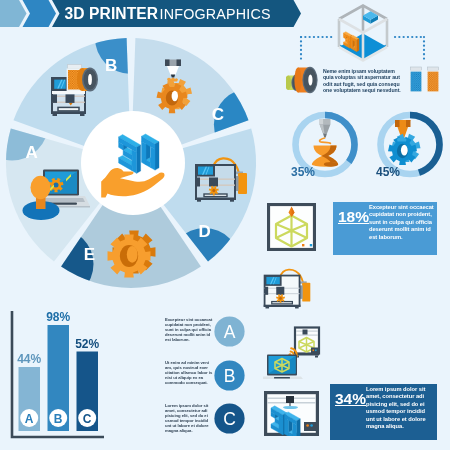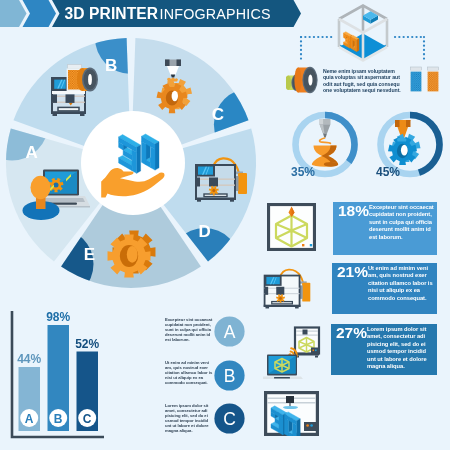--- a/index.html
+++ b/index.html
@@ -3,21 +3,21 @@
 <meta charset="utf-8">
 <style>
   html,body{margin:0;padding:0;}
   body{width:450px;height:450px;background:#eaf4fc;font-family:"Liberation Sans",sans-serif;overflow:hidden;position:relative;}
   .root{position:absolute;left:0;top:0;width:450px;height:450px;}
   svg{display:block;}
   .abs{position:absolute;}
   .legtxt{position:absolute;font-size:4.2px;line-height:5.0px;color:#2c3e50;font-weight:bold;width:48px;letter-spacing:-0.03px;}
 
   .infobox{display:flex;align-items:flex-start;color:#ffffff;}
-  .infopct{font-size:15.5px;font-weight:bold;line-height:1;padding-top:1px;padding-left:5px;width:31px;flex:none;}
+  .infopct{font-size:15.5px;font-weight:bold;line-height:1;padding-top:7px;padding-left:5px;width:31px;flex:none;text-decoration:underline;}
   .infotxt{font-size:5.75px;line-height:7.4px;font-weight:bold;padding-top:2px;padding-right:2px;letter-spacing:-0.05px;}
 
   .topnote{font-size:5.2px;line-height:6.5px;color:#1b3d5c;font-weight:bold;letter-spacing:-0.05px;}
 </style>
 </head>
 <body>
 
 <div class="root">
 
   <svg class="abs" style="left:0;top:0" width="450" height="450" viewBox="0 0 450 450">
@@ -292,26 +292,22 @@
       <path d="M112,35 q2.5,-2.5 5,0 q2.5,-2.5 4.5,0.5 l-0.5,2 h-8.5 z" fill="#35a8e0"></path>
     </g>
     <text x="18" y="72" text-anchor="middle" font-family="Liberation Sans, sans-serif" font-size="12" font-weight="bold" fill="#2b6ea3">35%</text>
     <text x="103" y="72" text-anchor="middle" font-family="Liberation Sans, sans-serif" font-size="12" font-weight="bold" fill="#1b4f7c">45%</text>
   </svg>
 
   <div class="abs infobox" style="left:333px;top:202px;width:104px;height:53px;background:#4a9bd5">
     <div class="infopct">18%</div>
     <div class="infotxt">Excepteur sint occaecat cupidatat non proident, sunt in culpa qui officia deserunt mollit anim id est laborum.</div>
   </div>
-  <div class="abs infobox" style="left:332px;top:263px;width:105px;height:51px;background:#3084c0">
-    <div class="infopct">21%</div>
-    <div class="infotxt">Ut enim ad minim veni am, quis nostrud exer citation ullamco labor is nisi ut aliquip ex ea commodo consequat.</div>
-  </div>
-  <div class="abs infobox" style="left:331px;top:324px;width:106px;height:51px;background:#2578ae">
-    <div class="infopct">27%</div>
+  <div class="abs infobox" style="left:330px;top:384px;width:107px;height:56px;background:#1c5f93">
+    <div class="infopct">34%</div>
     <div class="infotxt">Lorem ipsum dolor sit amet, consectetur adi pisicing elit, sed do ei usmod tempor incidid unt ut labore et dolore magna aliqua.</div>
   </div>
 
   <svg class="abs" style="left:267px;top:203px" width="49" height="48" viewBox="0 0 49 48">
     <rect x="1.5" y="1.5" width="46" height="45" fill="#fdfefe" stroke="#3e4c5a" stroke-width="3.2"></rect>
     <g stroke="#ccd95e" stroke-width="2.2" fill="none" stroke-linejoin="round">
       <path d="M24.5,12.5 L40,21 L40,35 L24.5,43.5 L9,35 L9,21 Z"></path>
       <path d="M24.5,12.5 L24.5,27.5 M24.5,27.5 L9,21 M24.5,27.5 L40,21 M24.5,27.5 L9,35 M24.5,27.5 L40,35 M24.5,27.5 L24.5,43.5"></path>
     </g>
     <path d="M24.5,3.5 L27.5,9.5 L24.5,14 L21.5,9.5 Z" fill="#ef8016"></path>

